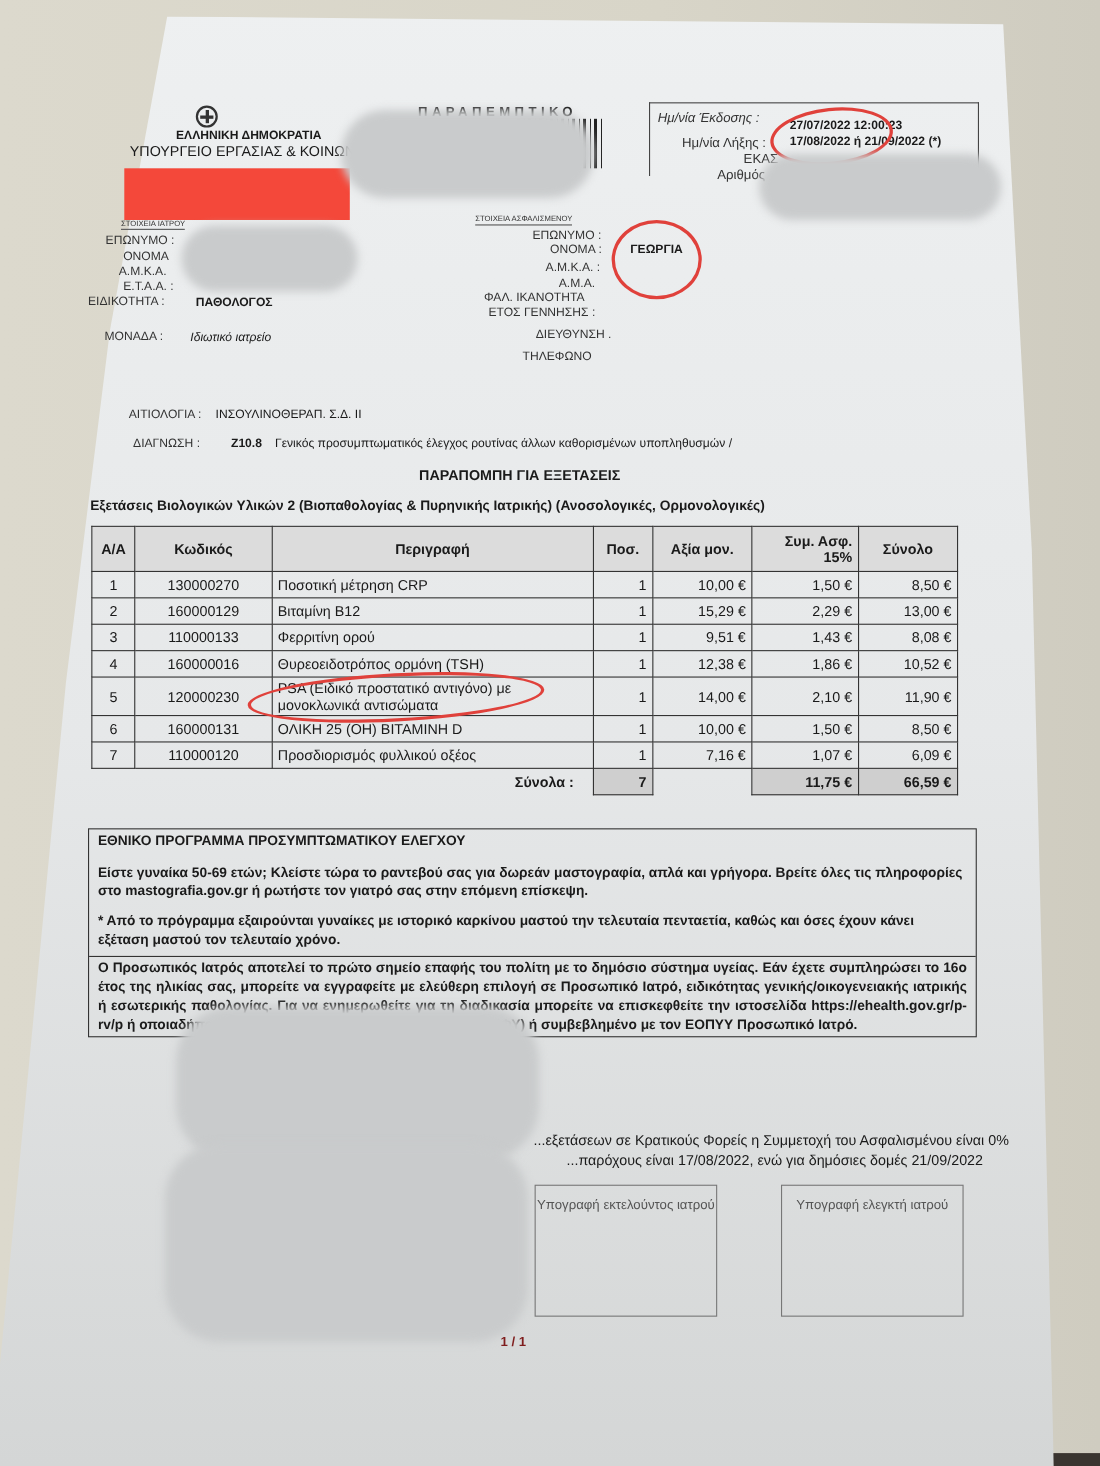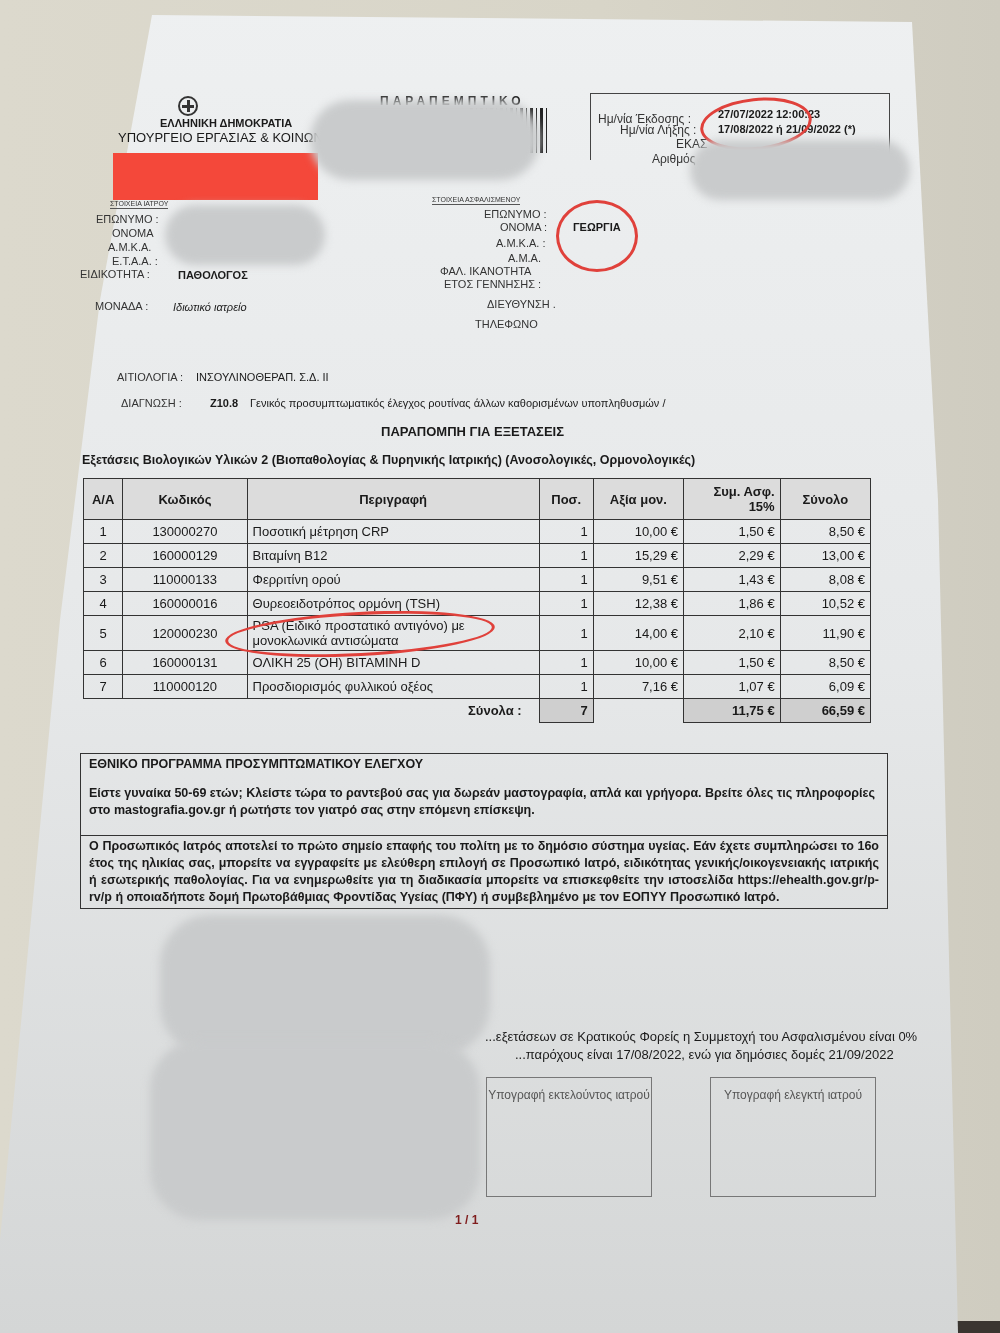--- a/index.html
+++ b/index.html
@@ -55,21 +55,21 @@
 <div class="emblem"></div>
 <div class="abs gov1">ΕΛΛΗΝΙΚΗ ΔΗΜΟΚΡΑΤΙΑ</div>
 <div class="abs gov2">ΥΠΟΥΡΓΕΙΟ ΕΡΓΑΣΙΑΣ &amp; ΚΟΙΝΩΝΙΚΗΣ ΑΣΦΑΛΙΣΗΣ</div>
 <div class="redact-red"></div>
 
 <div class="abs title-doc">ΠΑΡΑΠΕΜΠΤΙΚΟ</div>
 <div class="barcode"></div>
 <div class="blur" style="left:310px;top:100px;width:230px;height:80px;"></div>
 
 <div class="datebox"></div>
-<div class="abs lbl" style="left:598px;top:112px;font-size:12px;">Ημ/νία Έκδοσης :</div>
+<div class="abs lbl" style="left:598px;top:100px;font-size:12px;font-style:italic;">Ημ/νία Έκδοσης :</div>
 <div class="abs bold" style="left:718px;top:108px;font-size:11px;">27/07/2022 12:00:23</div>
 <div class="abs lbl" style="left:620px;top:123px;font-size:12px;">Ημ/νία Λήξης :</div>
 <div class="abs bold" style="left:718px;top:123px;font-size:11px;">17/08/2022 ή 21/09/2022 (*)</div>
 <div class="abs lbl" style="left:676px;top:137px;font-size:12px;">ΕΚΑΣ</div>
 <div class="abs lbl" style="left:652px;top:152px;font-size:12px;">Αριθμός</div>
 <div class="red-ring" style="left:700px;top:98px;width:112px;height:52px;transform:rotate(-6deg);"></div>
 <div class="blur" style="left:690px;top:140px;width:220px;height:60px;"></div>
 
 <div class="abs section-hd" style="left:110px;top:200px;">ΣΤΟΙΧΕΙΑ ΙΑΤΡΟΥ</div>
 <div class="abs lbl" style="left:96px;top:213px;">ΕΠΩΝΥΜΟ :</div>
@@ -187,20 +187,21 @@
       <td class="box num">66,59 €</td>
     </tr>
   </tbody>
 </table>
 <div class="red-ring" style="left:225px;top:612px;width:270px;height:44px;transform:rotate(-3deg);"></div>
 
 <div class="infobox">
   <div class="sec">
     <div style="margin-bottom:12px;">ΕΘΝΙΚΟ ΠΡΟΓΡΑΜΜΑ ΠΡΟΣΥΜΠΤΩΜΑΤΙΚΟΥ ΕΛΕΓΧΟΥ</div>
     <div style="margin-bottom:10px;">Είστε γυναίκα 50-69 ετών; Κλείστε τώρα το ραντεβού σας για δωρεάν μαστογραφία, απλά και γρήγορα. Βρείτε όλες τις πληροφορίες στο mastografia.gov.gr ή ρωτήστε τον γιατρό σας στην επόμενη επίσκεψη.</div>
+    <div>* Από το πρόγραμμα εξαιρούνται γυναίκες με ιστορικό καρκίνου μαστού την τελευταία πενταετία, καθώς και όσες έχουν κάνει εξέταση μαστού τον τελευταίο χρόνο.</div>
   </div>
   <div class="sec2">Ο Προσωπικός Ιατρός αποτελεί το πρώτο σημείο επαφής του πολίτη με το δημόσιο σύστημα υγείας. Εάν έχετε συμπληρώσει το 16ο έτος της ηλικίας σας, μπορείτε να εγγραφείτε με ελεύθερη επιλογή σε Προσωπικό Ιατρό, ειδικότητας γενικής/οικογενειακής ιατρικής ή εσωτερικής παθολογίας. Για να ενημερωθείτε για τη διαδικασία μπορείτε να επισκεφθείτε την ιστοσελίδα https://ehealth.gov.gr/p-rv/p ή οποιαδήποτε δομή Πρωτοβάθμιας Φροντίδας Υγείας (ΠΦΥ) ή συμβεβλημένο με τον ΕΟΠΥΥ Προσωπικό Ιατρό.</div>
 </div>
 <div class="blur" style="left:160px;top:915px;width:330px;height:140px;"></div>
 
 <div class="abs" style="left:485px;top:1029px;font-size:13px;">...εξετάσεων σε Κρατικούς Φορείς η Συμμετοχή του Ασφαλισμένου είναι 0%</div>
 <div class="abs" style="left:515px;top:1047px;font-size:13px;">...παρόχους είναι 17/08/2022, ενώ για δημόσιες δομές 21/09/2022</div>
 <div class="blur" style="left:150px;top:1040px;width:330px;height:180px;"></div>
 
 <div class="sigbox" style="left:486px;top:1077px;">

